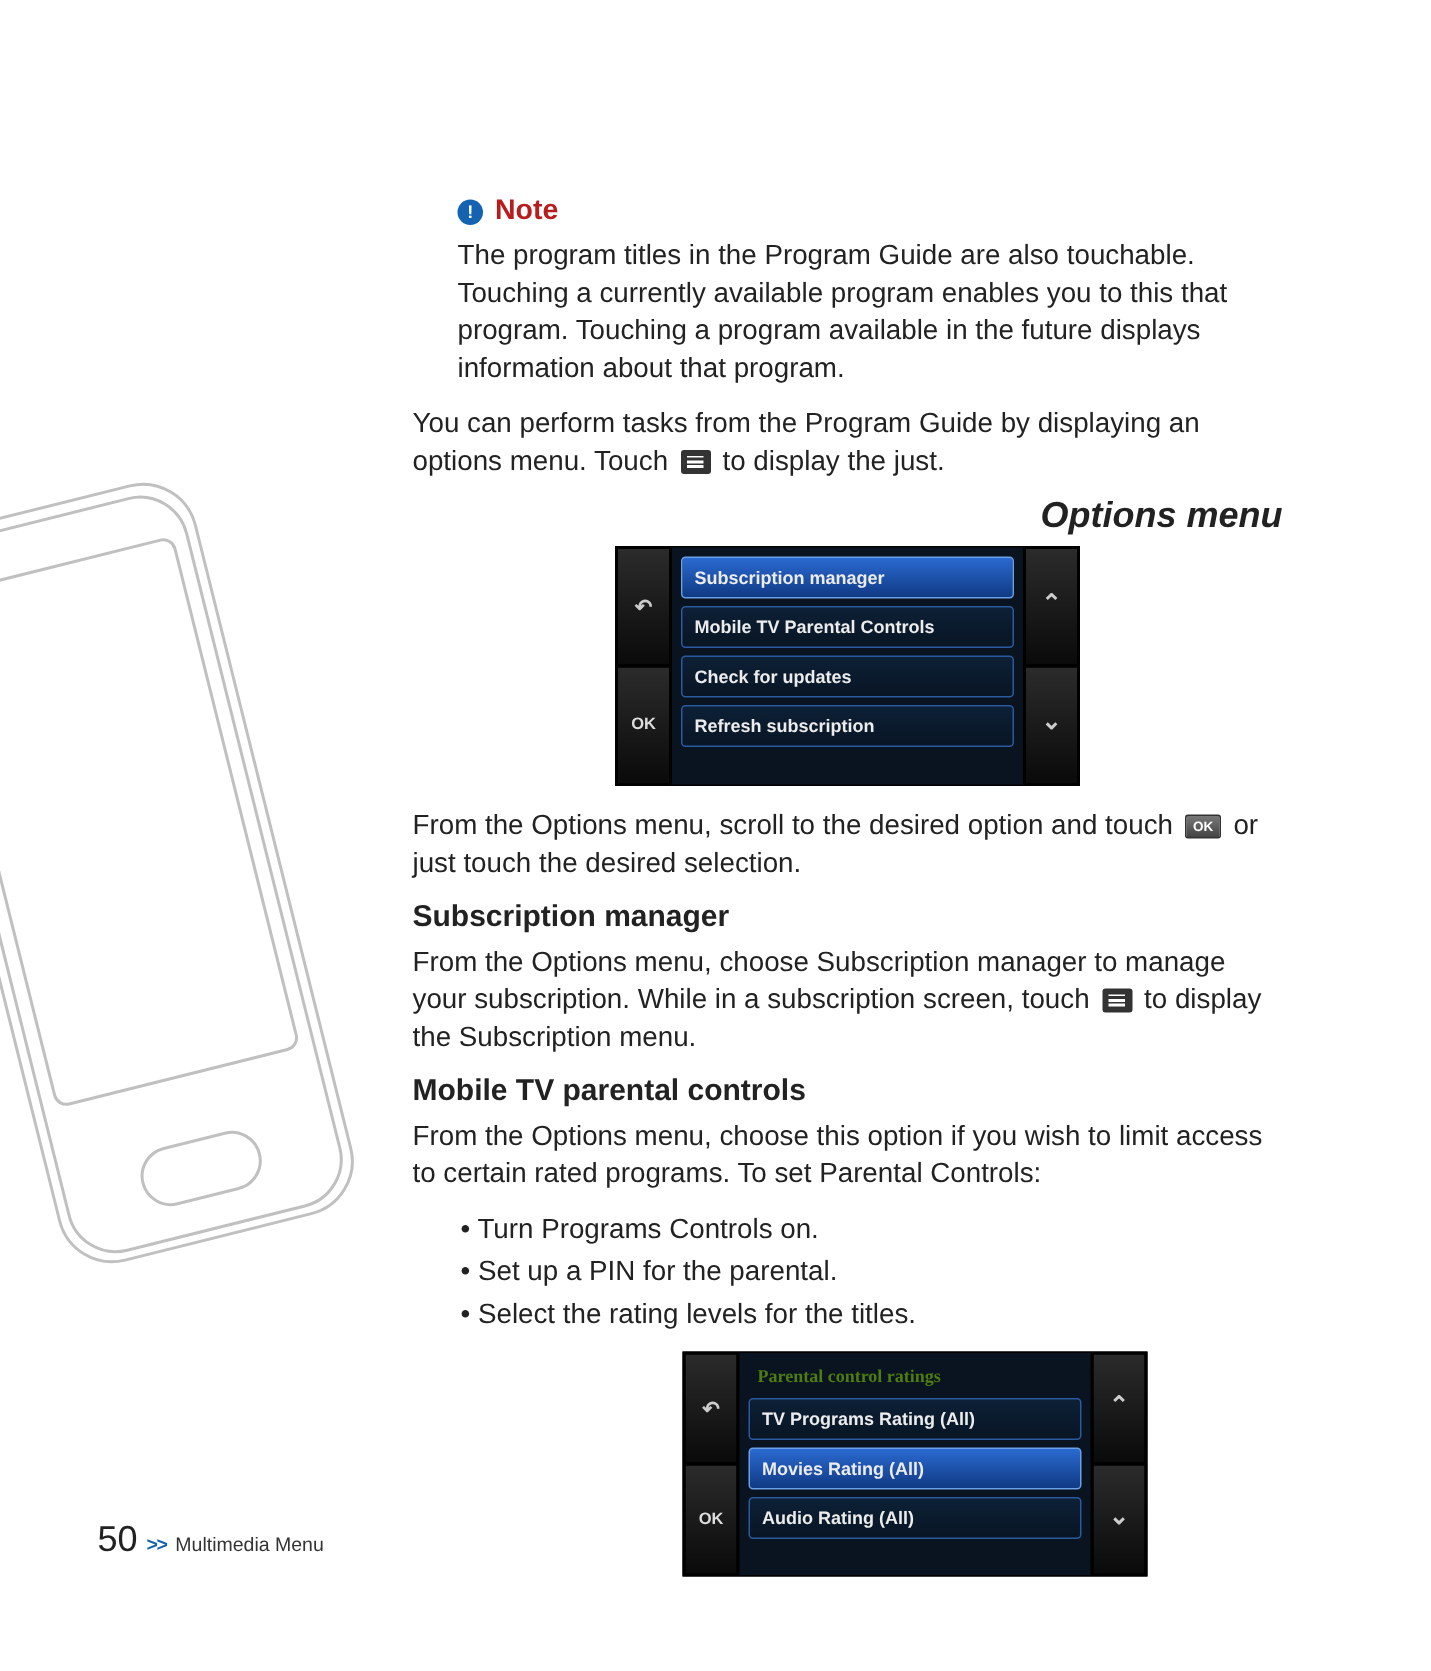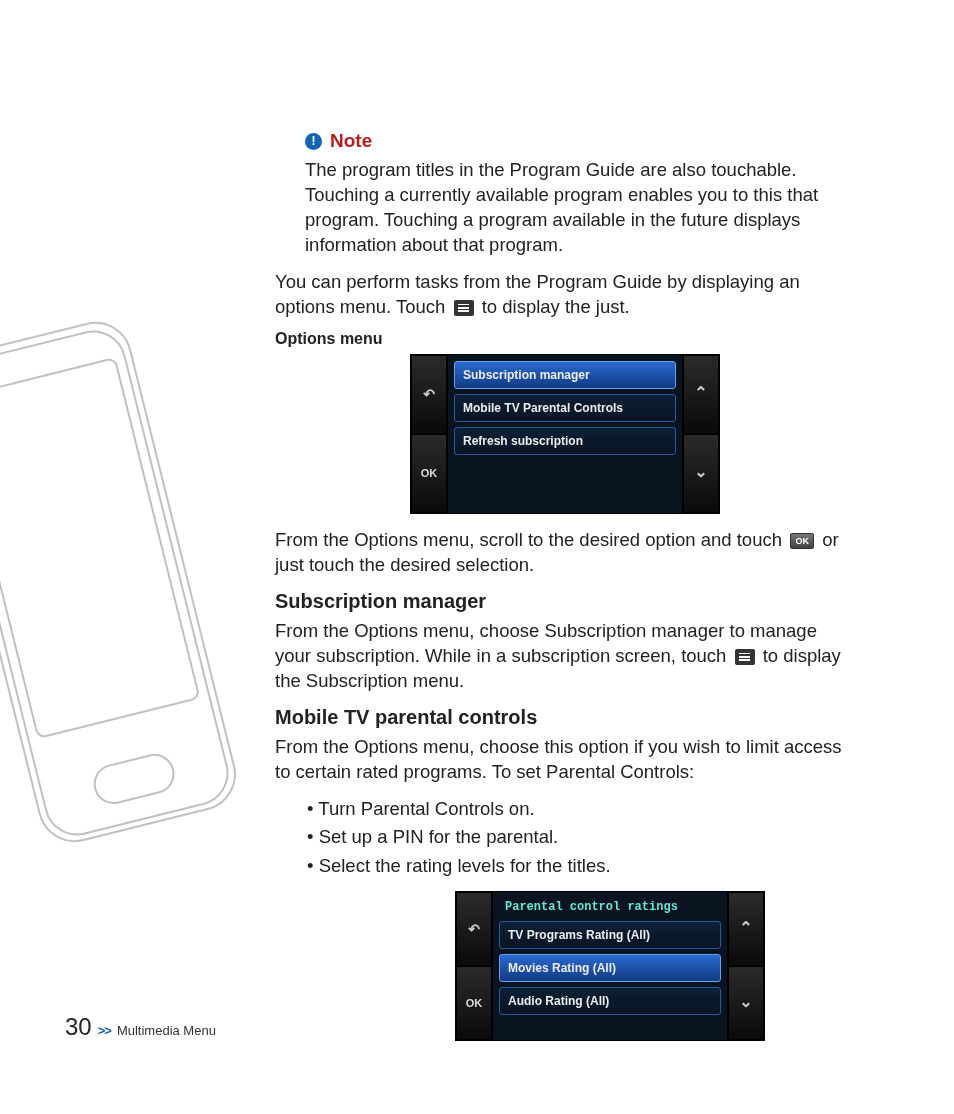--- a/index.html
+++ b/index.html
@@ -88,25 +88,26 @@
     border-radius: 2px;
     align-items: center;
     justify-content: center;
     color: #fff;
     font-size: 9px;
     font-weight: bold;
     margin: 0 3px;
     border: 1px solid #333;
   }
   .caption {
-    text-align: left;
+    text-align: right;
     font-weight: 700;
-    font-size: 16px;
+    font-size: 24px;
     margin-top: 8px;
     margin-bottom: 6px;
+    font-style: italic;
   }
   .screenshot {
     width: 310px;
     margin: 0 auto 14px auto;
     background: #000;
     border: 1px solid #000;
     display: flex;
   }
   .ss-left, .ss-right {
     width: 36px;
@@ -128,25 +129,25 @@
     flex: 1;
     background: #0a1320;
     padding: 6px 6px;
     display: flex;
     flex-direction: column;
     gap: 5px;
     border-left: 1px solid #000;
     border-right: 1px solid #000;
   }
   .ss-title {
-    color: #5eead4;
+    color: #4d7c0f;
     font-size: 12px;
     font-weight: bold;
     padding: 2px 6px;
-    font-family: Liberation Mono, monospace;
+    font-family: Liberation Serif, serif;
     font-stretch: condensed;
   }
   .ss-item {
     border: 1px solid #2a5aa0;
     border-radius: 3px;
     padding: 6px 8px;
     color: #ececec;
     font-size: 12px;
     font-weight: bold;
     background: linear-gradient(#0d2036, #081524);
@@ -242,20 +243,21 @@
   <div class="screenshot" style="height:160px;">
     <div class="ss-left">
       <div class="ss-btn">
           <span class="back-arrow"></span>
         </div>
       <div class="ss-btn">OK</div>
     </div>
     <div class="ss-center">
       <div class="ss-item selected">Subscription manager</div>
       <div class="ss-item">Mobile TV Parental Controls</div>
+      <div class="ss-item">Check for updates</div>
       <div class="ss-item">Refresh subscription</div>
     </div>
     <div class="ss-right">
       <div class="ss-btn">
           <span class="arrow-up"></span>
         </div>
       <div class="ss-btn">
           <span class="arrow-down"></span>
         </div>
     </div>
@@ -276,21 +278,21 @@
           <span></span>
           <span></span>
         </span>
     </span>
     <span> to display the Subscription menu.</span>
   </div>
 
   <div class="subhead">Mobile TV parental controls</div>
   <div class="para">From the Options menu, choose this option if you wish to limit access to certain rated programs. To set Parental Controls:</div>
   <div class="bullets">
-    <div>• <span>Turn Parental Controls on.</span></div>
+    <div>• <span>Turn Programs Controls on.</span></div>
     <div>• <span>Set up a PIN for the parental.</span></div>
     <div>• <span>Select the rating levels for the titles.</span></div>
   </div>
 
   <div class="screenshot" style="height:150px; margin-left:180px; margin-right:0;">
     <div class="ss-left">
       <div class="ss-btn">
           <span class="back-arrow"></span>
         </div>
       <div class="ss-btn">OK</div>
@@ -307,16 +309,16 @@
         </div>
       <div class="ss-btn">
           <span class="arrow-down"></span>
         </div>
     </div>
   </div>
 
 </div>
 
 <div class="footer">
-  <span class="page-num">30</span>
+  <span class="page-num">50</span>
   <span class="chev">&gt;&gt;</span>
   <span class="footer-label">Multimedia Menu</span>
 </div>
 
 </body></html>

